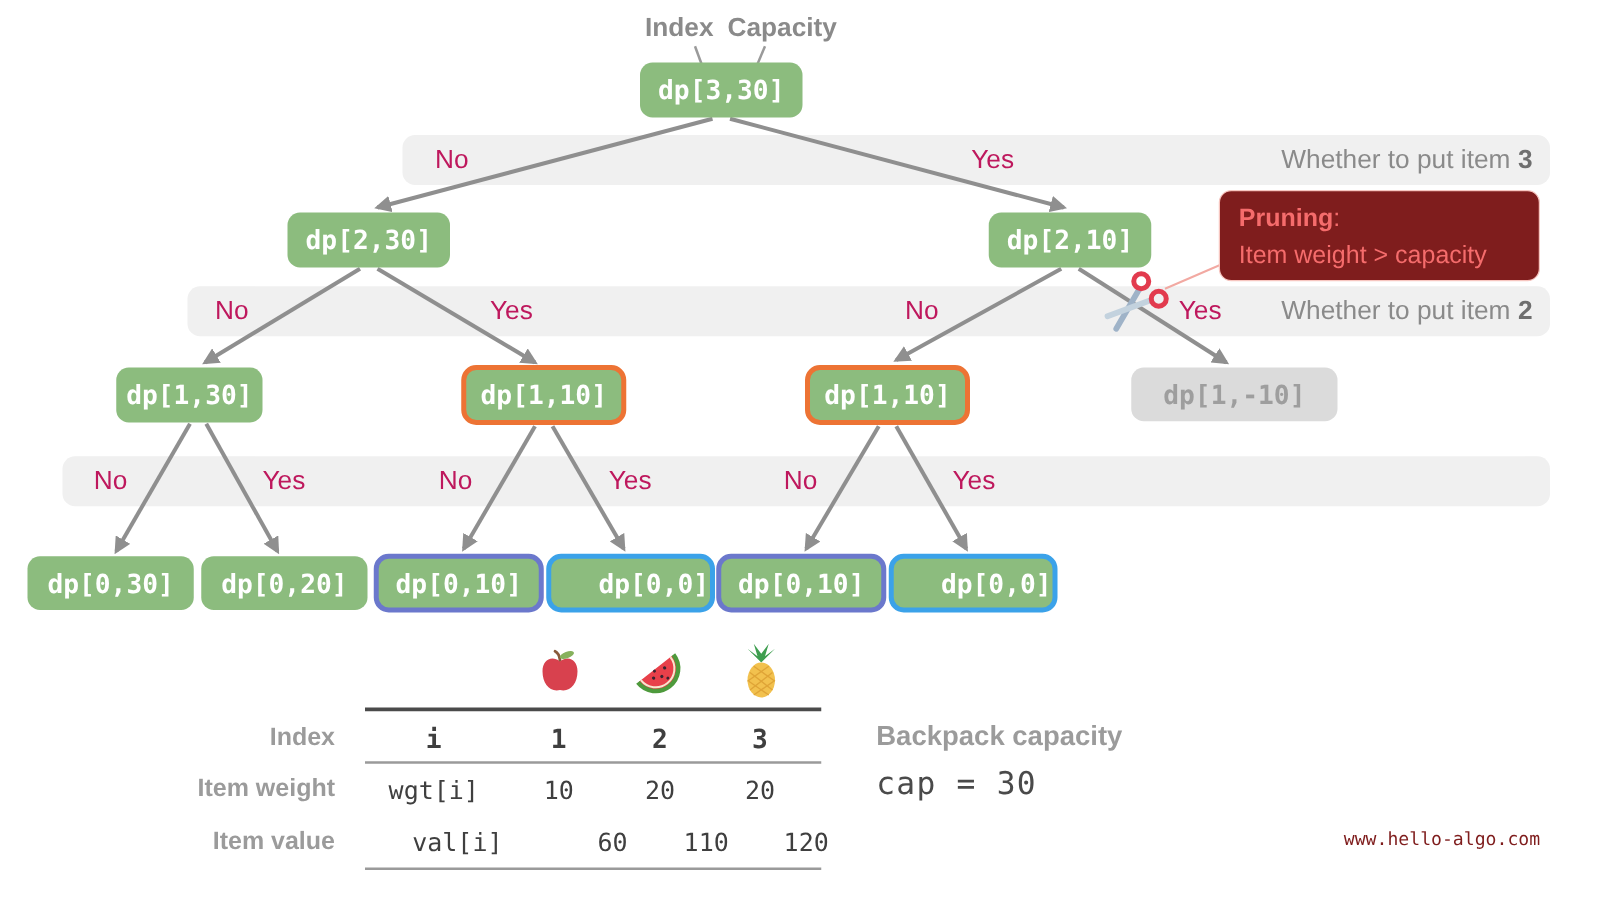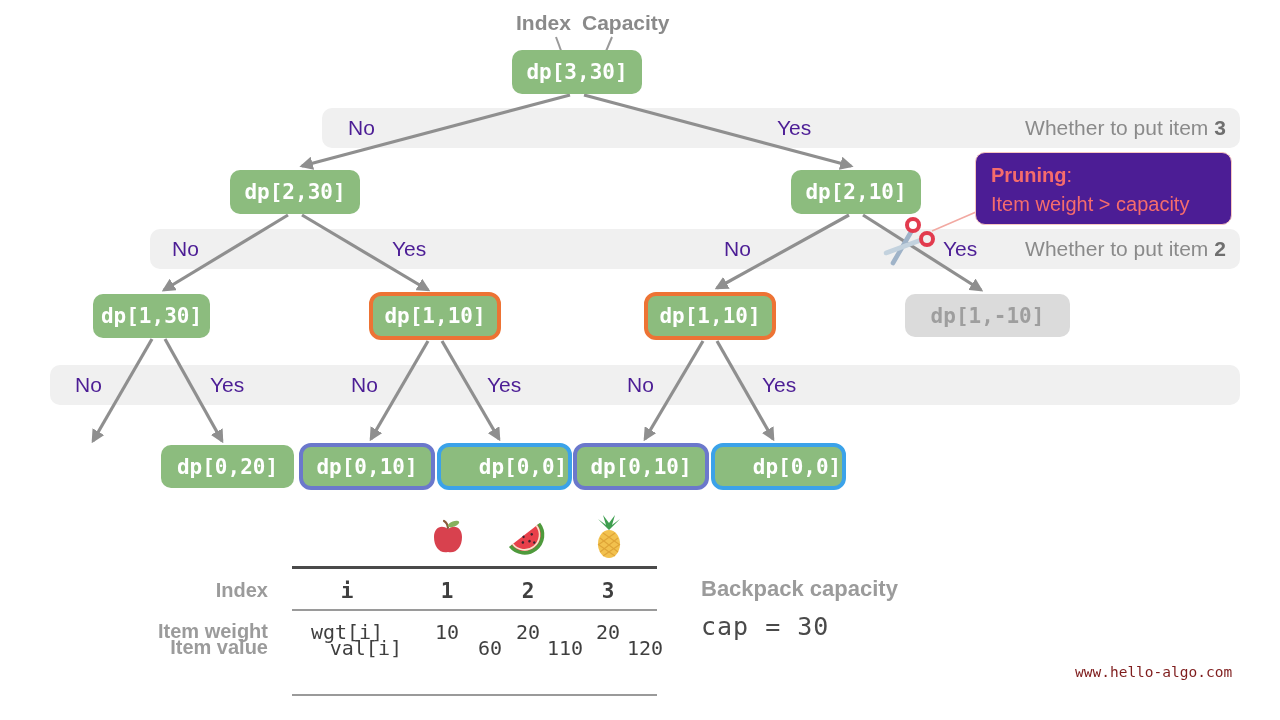--- a/index.html
+++ b/index.html
@@ -10,55 +10,55 @@
   
   .top-label { position:absolute; top:11px; font-size:21px; font-weight:bold; color:#8A8A8A; }
   .lbl-index { left:516px; }
   .lbl-capacity { left:582px; }
 
   
   .band { position:absolute; height:40px; background:#F0F0F0; border-radius:10px; z-index:1; }
   .band-1 { left:322px; top:108px; width:918px; }
   .band-2 { left:150px; top:229px; width:1090px; }
   .band-3 { left:50px;  top:365px; width:1190px; }
-  .band span.bl { position:absolute; top:0; line-height:40px; font-size:21px; color:#4c1d95; }
+  .band span.bl { position:absolute; top:0; line-height:40px; font-size:21px; color:#be185d; }
   .band .q { position:absolute; right:14px; top:0; line-height:40px; font-size:21px; color:#8A8A8A; white-space:nowrap; }
   .band .q b { color:#6F6F6F; margin-left:6px; }
 
   
   svg.edges { position:absolute; left:0; top:0; z-index:2; }
 
   
   .node {
     position:absolute; z-index:3; background:#8CBC7E; border-radius:10px;
     color:#ffffff; font-family:"DejaVu Sans Mono", monospace; font-weight:bold; font-size:21px;
     display:flex; align-items:center; justify-content:center; box-sizing:border-box; white-space:nowrap;
   }
   .node.b-orange { border:4px solid #ED7334; border-radius:12px; }
   .node.b-purple { border:4px solid #6B78CC; border-radius:12px; }
   .node.b-blue   { border:4px solid #3BA2E9; border-radius:12px;padding-left:37px; }
   .node.gray { background:#DBDBDB; color:#9E9E9E; }
 
   
   .pruning {
     position:absolute; left:975px; top:152px; width:257px; height:73px; z-index:4;
-    background:#4c1d95; border:1.5px solid #F7C6C0; border-radius:10px; box-sizing:border-box;
+    background:#7f1d1d; border:1.5px solid #F7C6C0; border-radius:10px; box-sizing:border-box;
     padding:8px 0 0 15px; font-size:20px; color:#F56C6C; line-height:29px;
   }
   .pruning b { font-weight:bold; }
 
   
   .t-line { position:absolute; left:292px; width:365px; }
   .t-line.top { top:566px; height:2.5px; background:#4A4A4A; }
   .t-line.mid { top:609px; height:1.6px; background:#9A9A9A; }
   .t-line.bot { top:694px; height:1.6px; background:#9A9A9A; }
   .t-rowlabel { position:absolute; left:58px; width:210px; text-align:right; font-size:20px; font-weight:bold; color:#9B9B9B; }
   .t-cell { position:absolute; width:110px; text-align:center; font-family:"DejaVu Sans Mono", monospace; font-size:20px; color:#3F3F3F; }
   .t-cell.hdr { font-weight:bold; font-size:21px; }
-  .row-0 { top:579px; } .row-1 { top:620px; } .row-2 { top:636px;text-align:right; }
+  .row-0 { top:579px; } .row-1 { top:620px; } .row-2 { top:662px;text-align:right; }
   .col-i { left:292px; } .col-1 { left:392px; } .col-2 { left:473px; } .col-3 { left:553px; }
   .fruit { position:absolute; z-index:3; }
 
   
   .bp-label { position:absolute; left:701px; top:576px; font-size:22px; font-weight:bold; color:#9B9B9B; }
   .bp-value { position:absolute; left:701px; top:612px; font-family:"DejaVu Sans Mono", monospace; font-size:25px; letter-spacing:1px; color:#4A4A4A; }
 
   
   .watermark { position:absolute; left:1075px; top:664px; font-family:"DejaVu Sans Mono", monospace; font-size:14.5px; color:#7f1d1d; }
 </style>
@@ -128,20 +128,21 @@
     </g>
   </svg>
 
   <div class="node" style="left:512px; top:50px;  width:130px; height:44px;">dp[3,30]</div>
   <div class="node" style="left:230px; top:170px; width:130px; height:44px;">dp[2,30]</div>
   <div class="node" style="left:791px; top:170px; width:130px; height:44px;">dp[2,10]</div>
   <div class="node" style="left:93px;  top:294px; width:117px; height:44px;">dp[1,30]</div>
   <div class="node b-orange" style="left:369px; top:292px; width:132px; height:48px;">dp[1,10]</div>
   <div class="node b-orange" style="left:644px; top:292px; width:132px; height:48px;">dp[1,10]</div>
   <div class="node gray" style="left:905px; top:294px; width:165px; height:43px;">dp[1,-10]</div>
+  <div class="node" style="left:22px;  top:445px; width:133px; height:43px;">dp[0,30]</div>
   <div class="node" style="left:161px; top:445px; width:133px; height:43px;text-align:center;">dp[0,20]</div>
   <div class="node b-purple" style="left:299px; top:443px; width:136px; height:47px;">dp[0,10]</div>
   <div class="node b-blue" style="left:437px; top:443px; width:135px; height:47px;">dp[0,0]</div>
   <div class="node b-purple" style="left:573px; top:443px; width:136px; height:47px;">dp[0,10]</div>
   <div class="node b-blue" style="left:711px; top:443px; width:135px; height:47px;">dp[0,0]</div>
 
   <div class="pruning">
     <div><b>Pruning</b><span>:</span></div>
     <div>Item weight &gt; capacity</div>
   </div>

